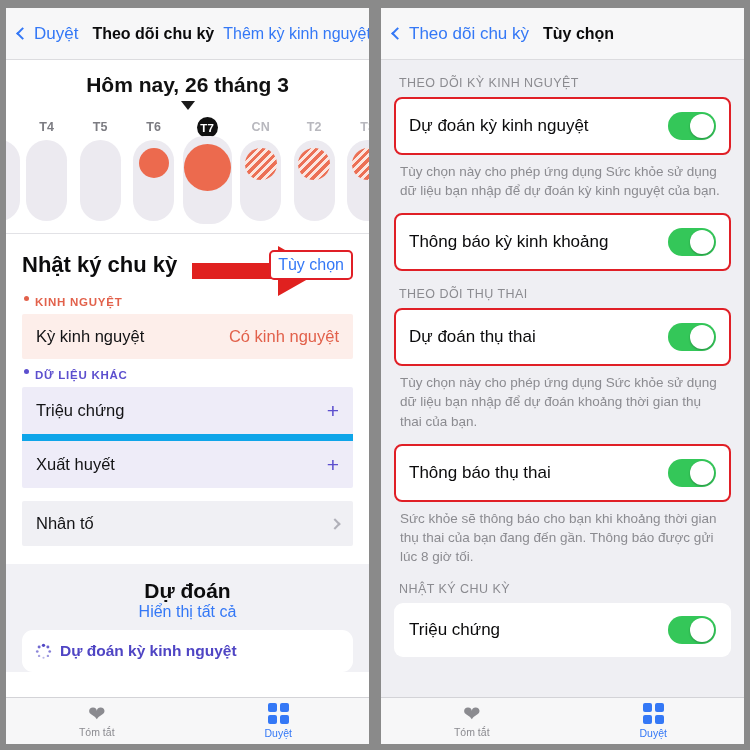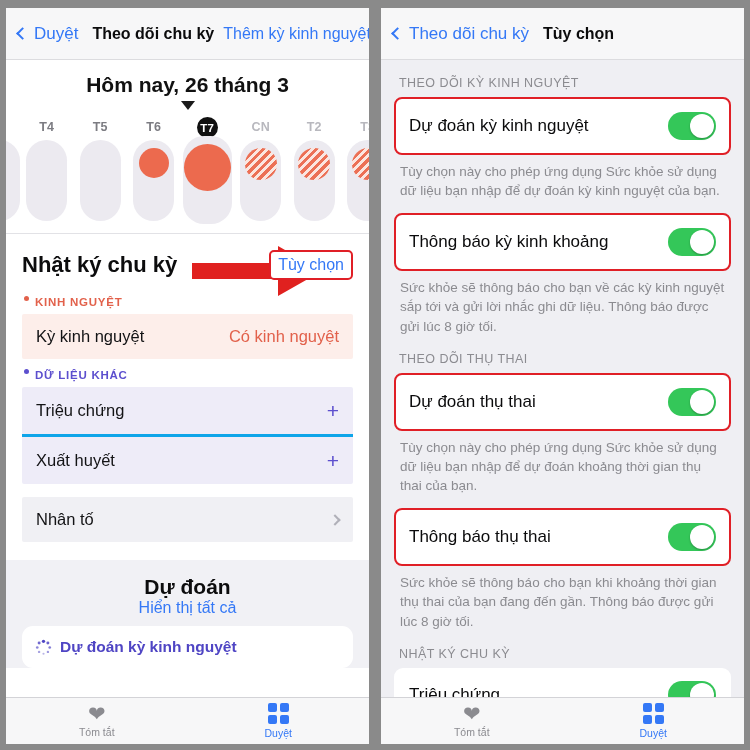--- a/index.html
+++ b/index.html
@@ -94,21 +94,21 @@
   .grp-label { font-size: 11.5px; font-weight: 700; letter-spacing: .75px; display:flex; margin: 10px 0 6px 2px; }
   .grp-label .bullet { width: 5px; height: 5px; border-radius:50%; display:inline-block; margin-right: 6px; }
   .grp-red { color: #e2614b; } .grp-red .bullet { background:#e2614b; }
   .grp-purple { color: #5c4fce; } .grp-purple .bullet { background:#5c4fce; }
 
   .card { border-radius: 2px; overflow:hidden; }
   .card.pinkish { background: #fdeeea; }
   .card.lavender { background: #eeecf8; }
   .card.grayish { background: #f0f0f4; }
   .row-item { display:flex; align-items:center; justify-content:space-between; padding: 13px 14px; font-size: 16.5px; color:#131315; }
-  .row-item + .row-item { border-top: 3px solid #0ea5e9; align-items: center; }
+  .row-item + .row-item { border-top: 7px solid #0ea5e9; align-items: center; }
   .row-val.red { color:#e2614b; font-size: 16.5px; }
   .plus { color:#5c4fce; font-size: 21px; line-height: 1; font-weight: 400; }
   .chev-right { width: 8px; height: 8px; border-top: 2px solid #b0b0b8; border-right: 2px solid #b0b0b8; transform: rotate(45deg); }
 
   .gap { height: 13px; background:#fff; }
   .big-gap { height: 18px; background:#fff; }
 
   
   .pred-zone { background: #f1f1f5; padding: 0 16px; }
   .pred-head { display:flex; align-items:center; justify-content:space-between; padding: 15px 0 9px 0; flex-direction: column; }
@@ -337,21 +337,20 @@
       <div class="set-desc">Tùy chọn này cho phép ứng dụng Sức khỏe sử dụng dữ liệu bạn nhập để dự đoán kỳ kinh nguyệt của bạn.</div>
 
       <div style="height:13px"></div>
 
       <div class="set-row hl">
         <span>Thông báo kỳ kinh khoảng</span>
         <span class="toggle on">
               <span class="knob"></span>
             </span>
       </div>
-      <div class="set-desc">Sức khỏe sẽ thông báo cho bạn về các kỳ kinh nguyệt sắp tới và gửi lời nhắc ghi dữ liệu. Thông báo được gửi lúc 8 giờ tối.</div>
 
       <div class="set-group-title">THEO DÕI THỤ THAI</div>
 
       <div class="set-row hl">
         <span>Dự đoán thụ thai</span>
         <span class="toggle on">
               <span class="knob"></span>
             </span>
       </div>
       <div class="set-desc">Tùy chọn này cho phép ứng dụng Sức khỏe sử dụng dữ liệu bạn nhập để dự đoán khoảng thời gian thụ thai của bạn.</div>

